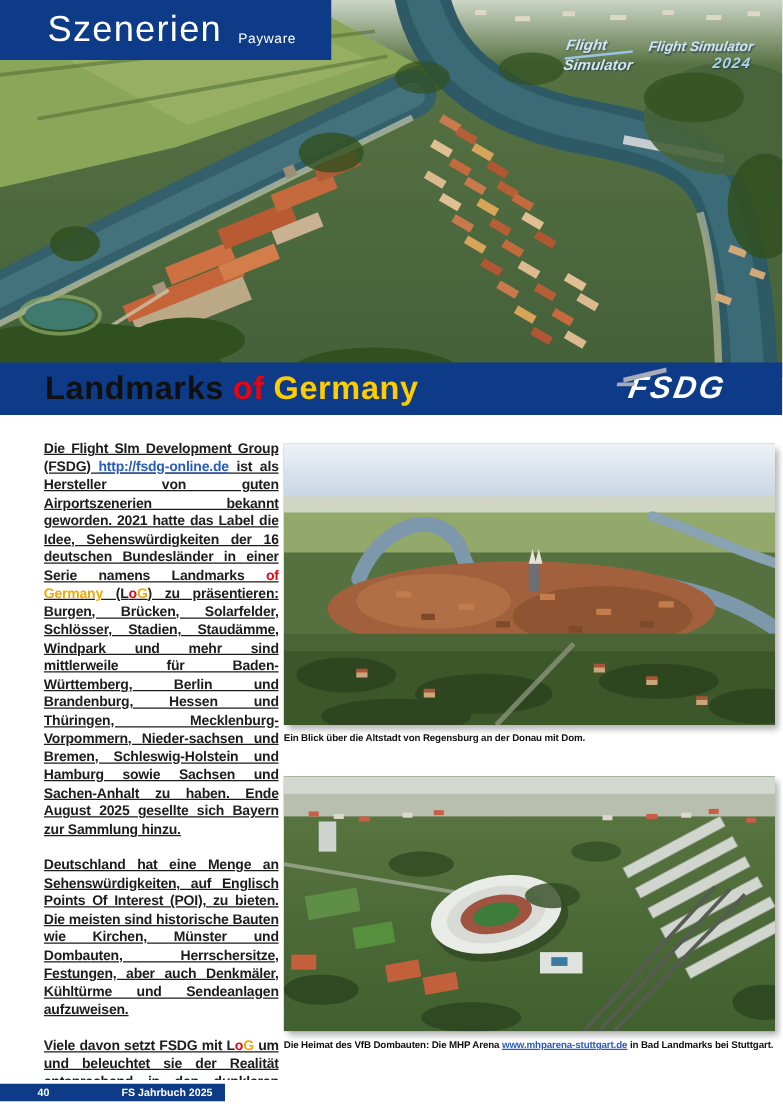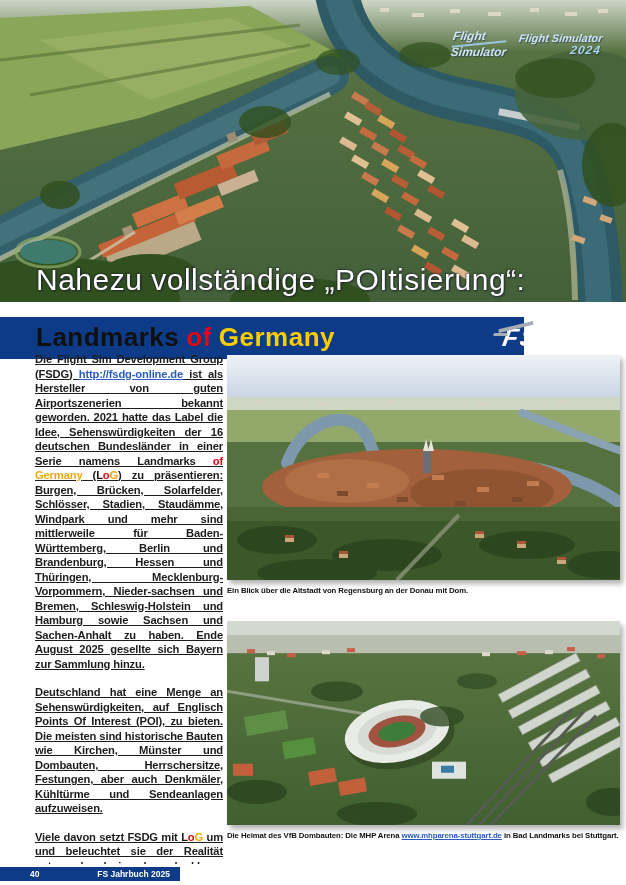--- a/index.html
+++ b/index.html
@@ -23,21 +23,21 @@
          display:flex;align-items:center;}
   .szbar .t{color:#fff;font-size:29px;letter-spacing:1px;margin-left:38px;font-weight:400;}
   .szbar .s{color:#fff;font-size:11px;margin-left:13px;margin-top:14px;letter-spacing:.5px;}
 
   
   .headline{position:absolute;left:36px;top:263px;width:580px;color:#fff;font-size:30px;
             letter-spacing:.5px;white-space:nowrap;
             text-shadow:1px 1px 2px rgba(30,30,50,.85),-1px -1px 1px rgba(30,30,50,.4),0 0 3px rgba(0,0,0,.35);}
 
   
-  .titlebar{position:absolute;left:0;top:317px;width:524px;height:42px;background:#0d3b87;}
+  .titlebar{position:absolute;left:0;top:290px;width:626px;height:42px;background:#0d3b87;}
   .titlebar .line{position:absolute;left:36px;top:5px;font-size:26px;font-weight:bold;letter-spacing:.5px;white-space:nowrap;}
   .lm-black{color:#101010;}
   .lm-of{color:#e30613;margin:0 7px;}
   .lm-germany{color:#ffcc00;}
   .fsdg{position:absolute;left:503px;top:6px;width:96px;height:30px;color:#fff;
         font-size:25px;font-weight:900;font-style:italic;letter-spacing:2px;transform:skewX(-10deg);}
   .fsdg:before{content:"";position:absolute;left:-6px;top:2px;width:34px;height:4px;background:#a8adb5;
                transform:rotate(-14deg);}
   .fsdg:after{content:"";position:absolute;left:-10px;top:10px;width:14px;height:3px;background:#a8adb5;}
 
@@ -198,22 +198,25 @@
       <span>Flight</span>
       <span class="swoosh"></span>
       <span>Simulator</span>
     </div>
     <div class="wm wm2">
       <span>Flight Simulator</span>
       <span class="year">2024</span>
     </div>
   </div>
 
-
-  <div class="headline">Nahezu vollständige „POItisierung“:</div>
+  <div class="szbar">
+    <span class="t">Szenerien</span>
+    <span class="s">Payware</span>
+  </div>
+
 
   <div class="titlebar">
     <div class="line">
       <span class="lm-black">Landmarks</span><span class="lm-of">of</span><span class="lm-germany">Germany</span>
     </div>
     <div class="fsdg">FSDG</div>
   </div>
 
   <div class="col-left">
     <p><span>Die Flight SIm Development Group (FSDG) </span><span class="seg-link">http://fsdg-online.de</span><span> ist als Hersteller von guten Airportszenerien bekannt geworden. 2021 hatte das Label die Idee, Sehenswürdigkeiten der 16 deutschen Bundesländer in einer Serie namens Landmarks </span><span class="seg-red">of</span><span> </span><span class="seg-yellow">Germany</span><span> (L</span><span class="seg-red">o</span><span class="seg-yellow">G</span><span>) zu präsentieren: Burgen, Brücken, Solarfelder, Schlösser, Stadien, Staudämme, Windpark und mehr sind mittlerweile für Baden-Württemberg, Berlin und Brandenburg, Hessen und Thüringen, Mecklenburg-Vorpommern, Nieder-sachsen und Bremen, Schleswig-Holstein und Hamburg sowie Sachsen und Sachen-Anhalt zu haben. Ende August 2025 gesellte sich Bayern zur Sammlung hinzu.</span></p>

